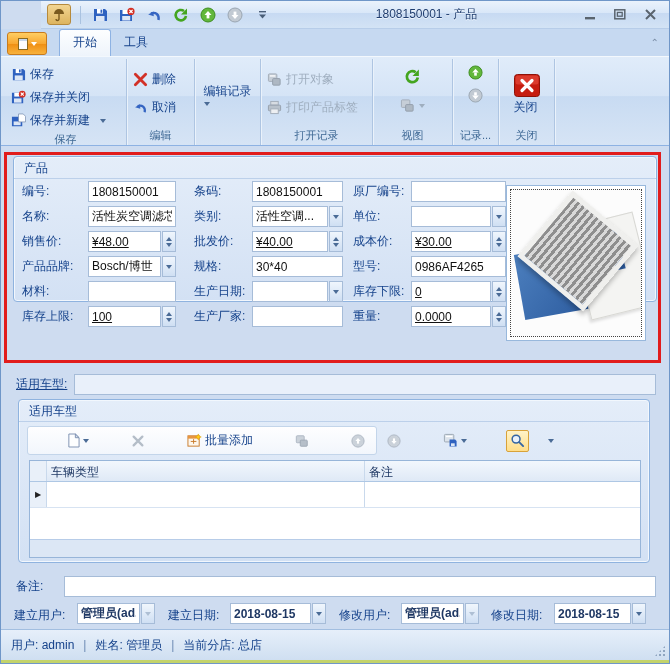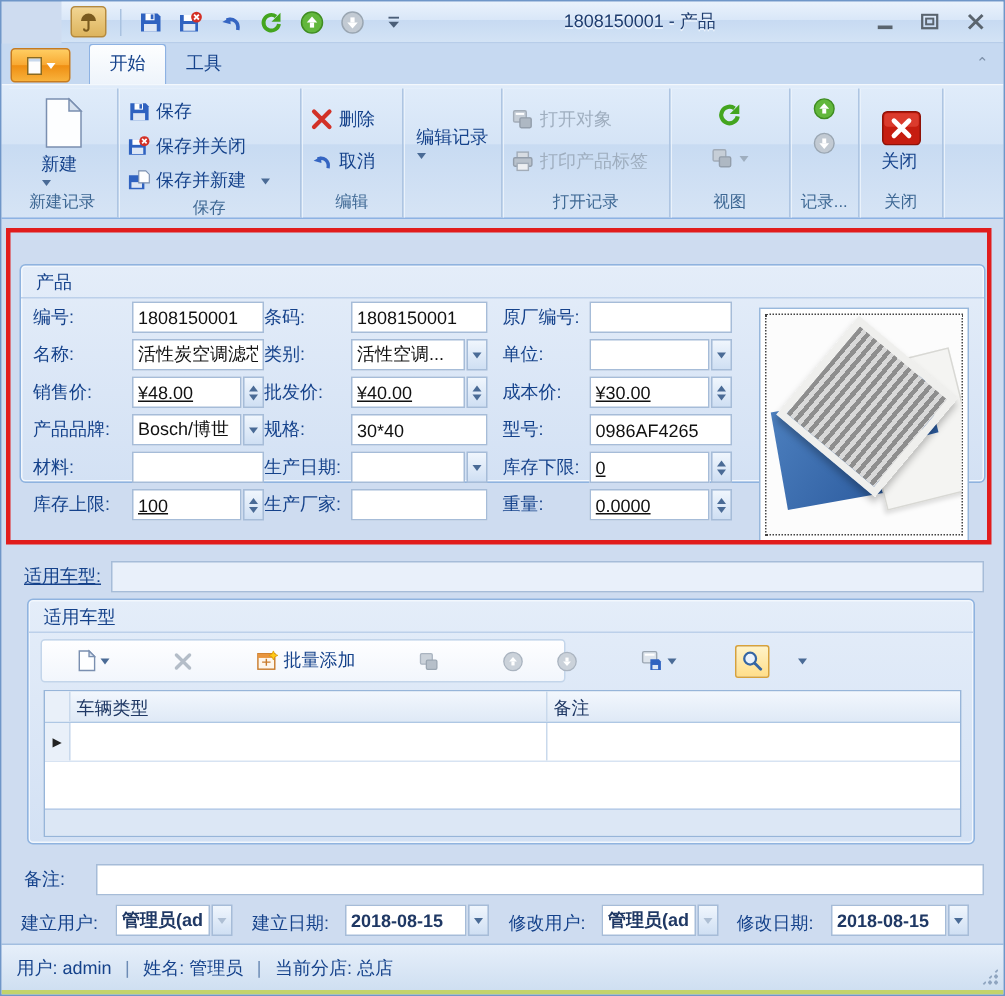--- a/index.html
+++ b/index.html
@@ -38,24 +38,24 @@
   .dd-arrow { width: 0; height: 0; border-left: 3px solid transparent; border-right: 3px solid transparent; border-top: 4px solid #4A6B96; }
   .dd-arrow.gray { border-top-color: #9FAEBF; }
 
   
   .main { flex: 1; position: relative; background: #CEDCF0; }
   .annotation { position: absolute; left: 3px; top: 6px; width: 657px; height: 211px; border: 3px solid #E11C1C; z-index: 40; pointer-events: none; }
 
   .groupbox { position: absolute; border: 1px solid #8FB3DF; border-radius: 4px; background: linear-gradient(180deg,#E4EDF9,#D3E1F4); box-shadow: inset 0 0 0 1px #F2F7FD; }
   .gb-caption { height: 22px; line-height: 22px; padding-left: 10px; color: #15428B; border-bottom: 1px solid #BCD0EA; }
 
-  .gb-product { left: 12px; top: 30px; width: 644px; height: 146px; }
+  .gb-product { left: 12px; top: 10px; width: 644px; height: 146px; }
   .frow { display: flex; align-items: center; height: 25px; padding-left: 8px; }
   .lb { color: #15428B; white-space: nowrap; overflow: hidden; }
-  .c1 { width: 66px; } .c2 { width: 58px; margin-left: 0; } .c3 { width: 58px; margin-left: 10px; }
+  .c1 { width: 66px; } .c2 { width: 58px; margin-left: 18px; } .c3 { width: 58px; margin-left: 10px; }
   .fd { display: flex; align-items: stretch; height: 21px; }
   .f1 { width: 88px; } .f2 { width: 91px; } .f3 { width: 95px; }
   .inp { flex: 1; min-width: 0; border: 1px solid #A6BCD8; background: #fff; font-family: "Liberation Sans","DejaVu Sans",sans-serif; font-size: 12px; padding: 0 3px; color: #111; }
   .inp.num { text-align: left; text-decoration: underline; }
   .spin, .dd { width: 14px; margin-left: 1px; border: 1px solid #A6BCD8; background: linear-gradient(180deg,#F0F6FD,#CFDFF3); display: flex; flex-direction: column; align-items: center; justify-content: center; gap: 2px; }
   .dd { justify-content: center; }
   .tri-up { width: 0; height: 0; border-left: 3px solid transparent; border-right: 3px solid transparent; border-bottom: 4px solid #4A6B96; }
   .tri-dn { width: 0; height: 0; border-left: 3px solid transparent; border-right: 3px solid transparent; border-top: 4px solid #4A6B96; }
   .tri-dn.light { border-top-color: #AEBFD4; }
   .chkrow { display: flex; align-items: center; gap: 5px; padding-left: 14px; height: 18px; }
@@ -66,21 +66,21 @@
   .blue-box { position: absolute; left: 8px; bottom: 22px; width: 74px; height: 66px; background: linear-gradient(135deg,#4C7FBE,#2C5B9E); transform: rotate(-10deg); }
   .white-box { position: absolute; right: -4px; top: 28px; width: 66px; height: 96px; background: #F4F4F2; border: 1px solid #D8D8D4; transform: rotate(-14deg); box-shadow: -2px 2px 3px rgba(0,0,0,.12); }
   .brand-strip { position: absolute; right: 20px; top: 40px; width: 10px; height: 40px; background: #2C5B9E; transform: rotate(-14deg); }
   .filter { position: absolute; left: 24px; top: 18px; width: 86px; height: 86px; transform: rotate(40deg); background: repeating-linear-gradient(90deg,#8E8E8E 0 3px,#D9D9D9 3px 6px); border: 5px solid #EFEFED; box-shadow: 2px 3px 5px rgba(0,0,0,.25); }
 
   .appl-row { position: absolute; left: 0; top: 226px; width: 100%; height: 24px; display: flex; align-items: center; }
   .appl-row .lb { margin-left: 15px; width: 58px; text-decoration: underline; }
   .appl-input { flex: 1; margin-right: 13px; height: 21px; border: 1px solid #A6BCD8; background: #E9F0FA; }
 
   .gb-vehicle { left: 17px; top: 253px; width: 632px; height: 164px; }
-  .vtoolbar { position: absolute; left: 8px; top: 26px; width: 350px; height: 29px; background: linear-gradient(180deg,#FEFEFF,#F2F6FC); border: 1px solid #C3D5EA; border-radius: 3px; display: flex; align-items: center; padding: 0 4px; gap: 16px; }
+  .vtoolbar { position: absolute; left: 8px; top: 26px; width: 350px; height: 29px; background: linear-gradient(180deg,#FEFEFF,#F2F6FC); border: 1px solid #C3D5EA; border-radius: 3px; display: flex; align-items: center; padding: 0 20px; gap: 16px; }
   .tb-grip { width: 4px; height: 18px; background-image: radial-gradient(circle,#9FB3CC 1px,transparent 1.2px); background-size: 4px 4px; }
   .tb-sep { width: 1px; height: 18px; background: #D3DFEE; margin: 0 2px; }
   .tbtn { height: 22px; display: flex; align-items: center; gap: 3px; padding: 0 3px; border-radius: 2px; color: #15428B; white-space: nowrap; }
   .tbtn.hl { background: linear-gradient(180deg,#FFF3C8,#FFDE8A); border: 1px solid #D8A23A; }
 
   .vtable { position: absolute; left: 10px; top: 60px; width: 612px; height: 98px; border: 1px solid #97B5D9; background: #fff; display: flex; flex-direction: column; }
   .vt-header { height: 21px; display: flex; background: linear-gradient(180deg,#F2F7FD,#DFE9F6); border-bottom: 1px solid #AEC7E4; color: #1F3864; }
   .vt-selcol { width: 17px; border-right: 1px solid #C9D9EC; background: #E9F0F9; display: flex; align-items: center; justify-content: center; }
   .vt-col1 { width: 318px; border-right: 1px solid #C9D9EC; padding: 3px 4px; }
   .vt-col2 { flex: 1; padding: 3px 4px; }
@@ -197,33 +197,20 @@
       <div class="fb-ico"></div>
       <div class="dd-arrow" style="border-top-color:#fff"></div>
     </div>
     <div class="tab active">开始</div>
     <div class="tab">工具</div>
     <div class="ribbon-collapse">⌃</div>
   </div>
 
   <div class="ribbon">
 
-    <div class="rgroup" style="width:74px">
-      <div class="rgroup-body" style="justify-content:center">
-        <div class="bigbtn">
-          <svg width="28" height="34" viewBox="0 0 28 34">
-              <path d="M3 1 h15 l8 8 v24 H3 Z" fill="#FDFEFF" stroke="#7A8FB0"></path>
-              <path d="M18 1 l8 8 h-8 Z" fill="#D7E2F0" stroke="#7A8FB0"></path>
-            </svg>
-          <span>新建</span>
-          <div class="dd-arrow"></div>
-        </div>
-      </div>
-      <div class="rgroup-label">新建记录</div>
-    </div>
 
     <div class="rgroup" style="width:122px">
       <div class="rgroup-body">
         <div class="smallcol">
           <div class="smallbtn">
             <svg width="15" height="15" viewBox="0 0 16 16">
                 <path d="M2 2 h11 l2 2 v10 H2 Z" fill="#2F62C0"></path>
                 <rect x="5" y="2" width="6" height="4.5" fill="#fff"></rect>
                 <rect x="8.5" y="2.6" width="1.8" height="3.2" fill="#2F62C0"></rect>
                 <rect x="4" y="9" width="8.5" height="5" fill="#DCE6F5"></rect>

